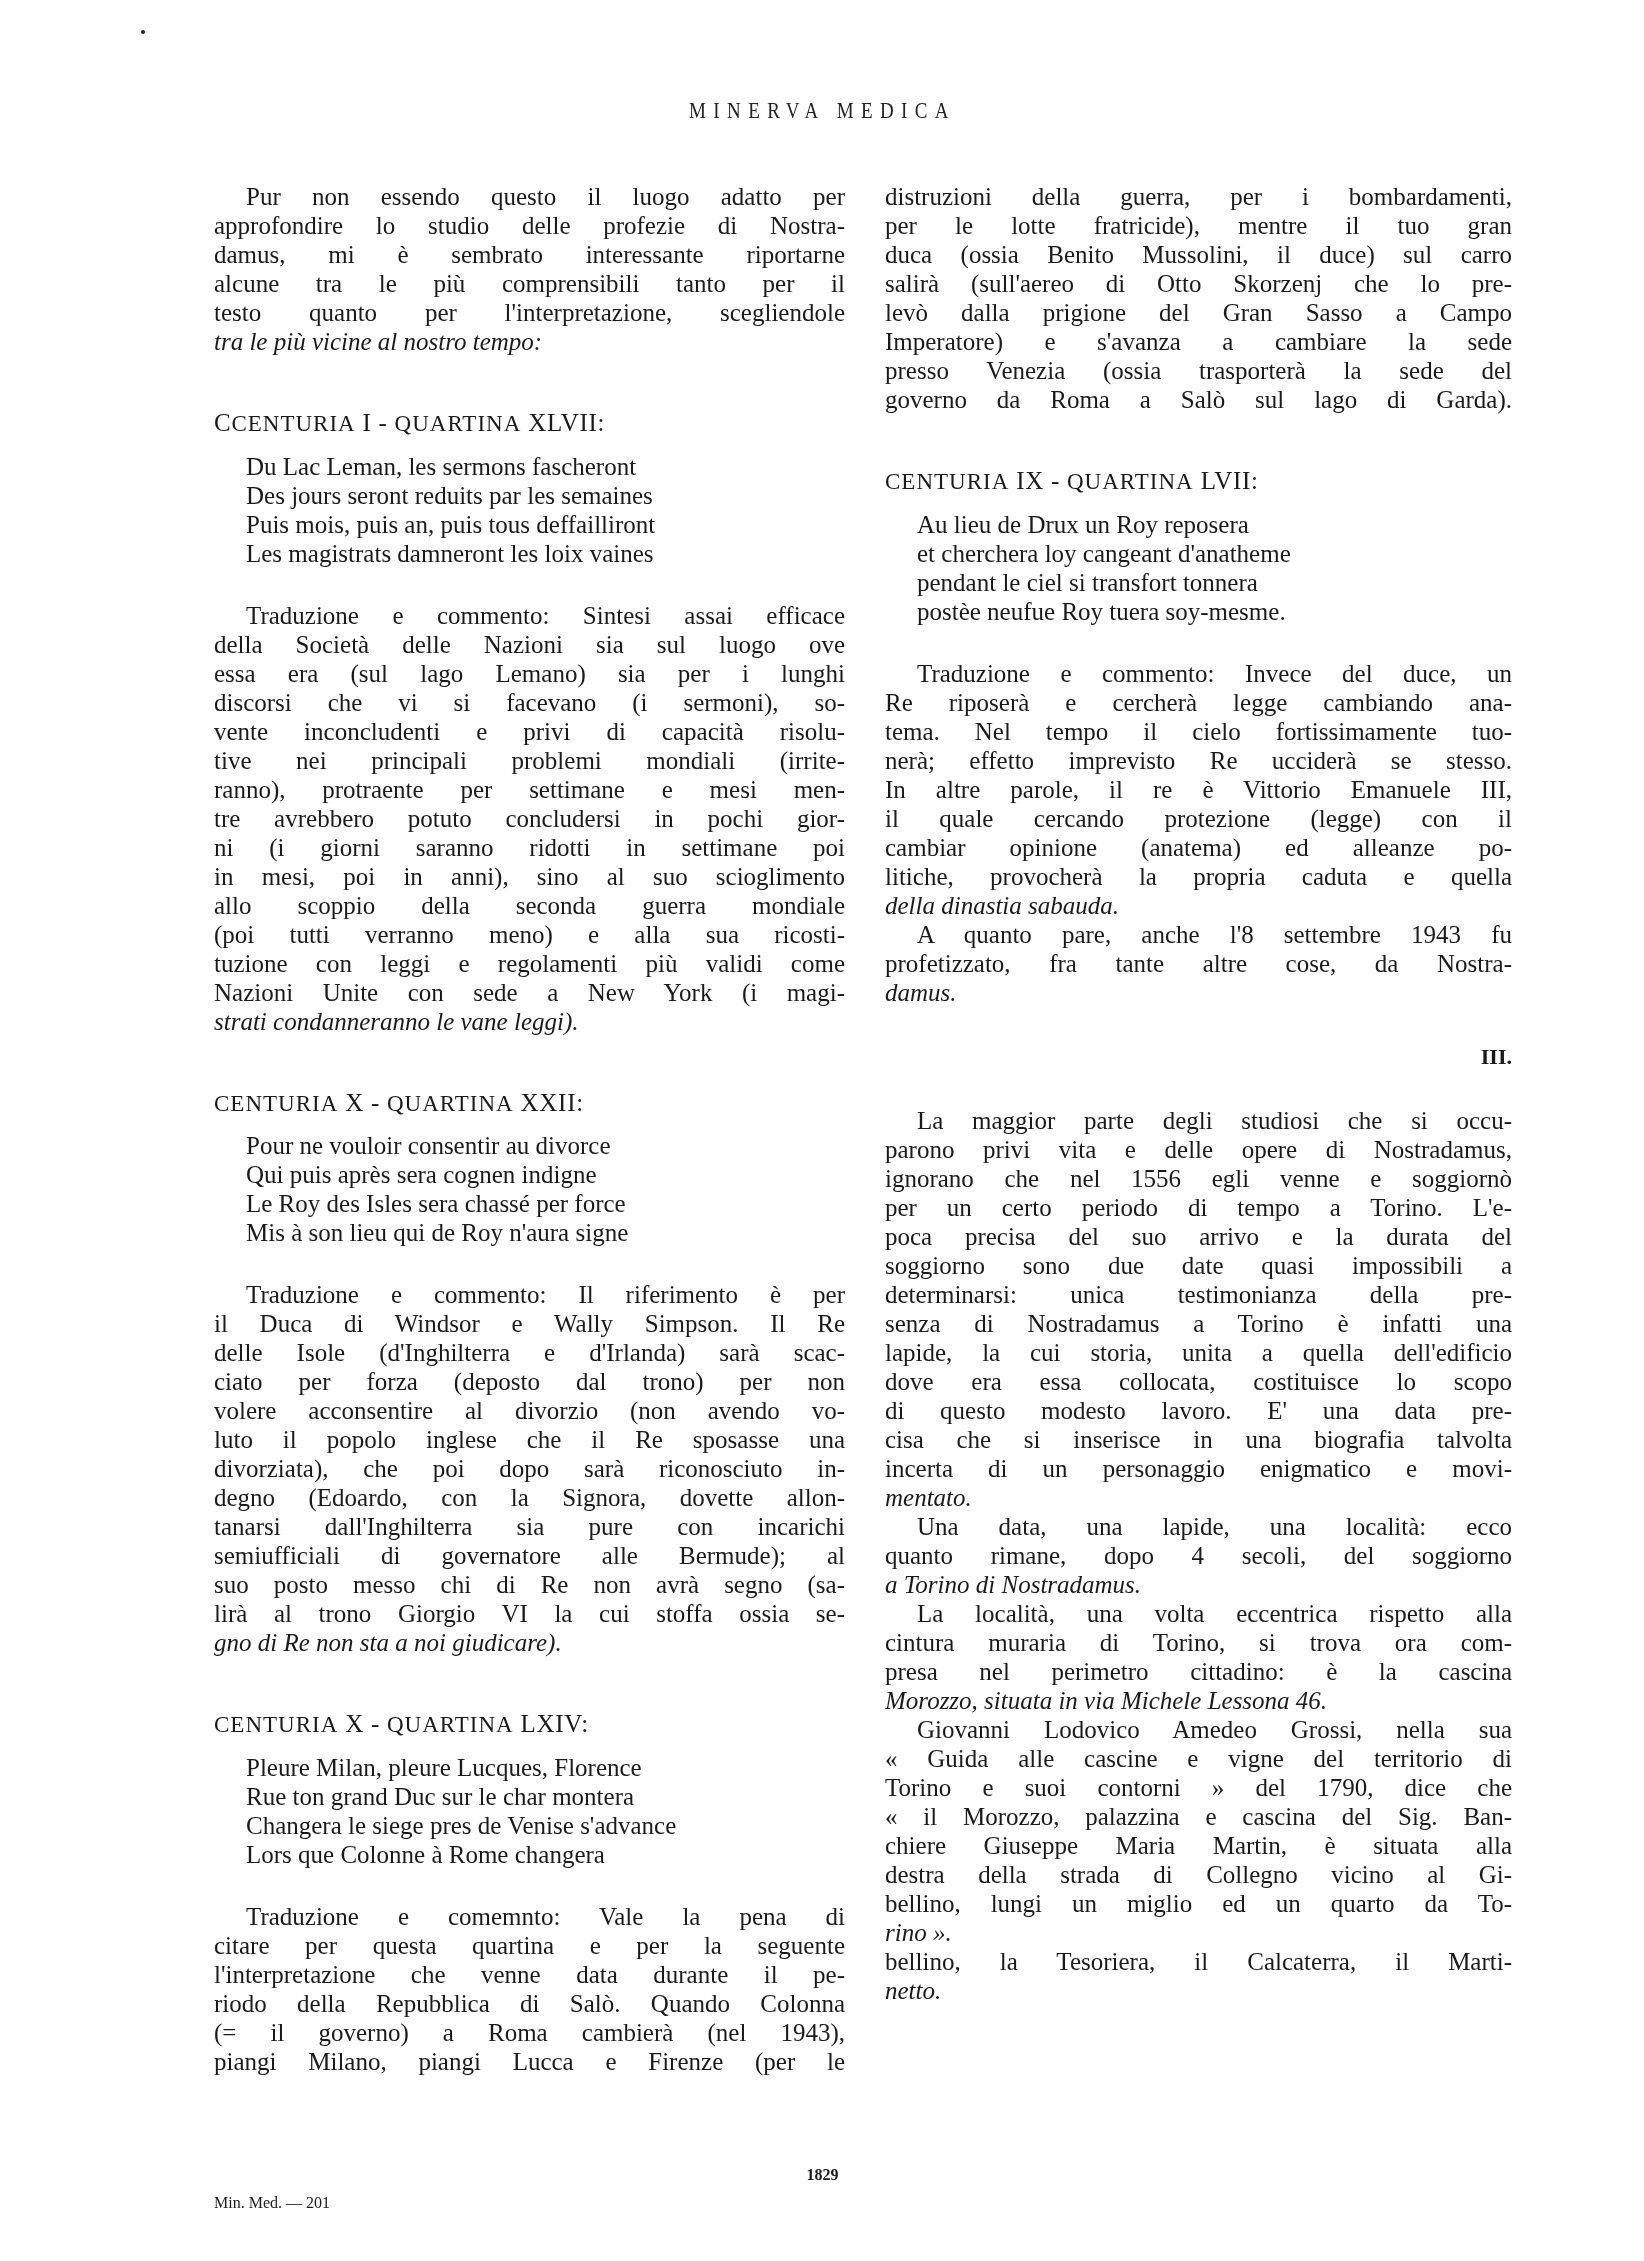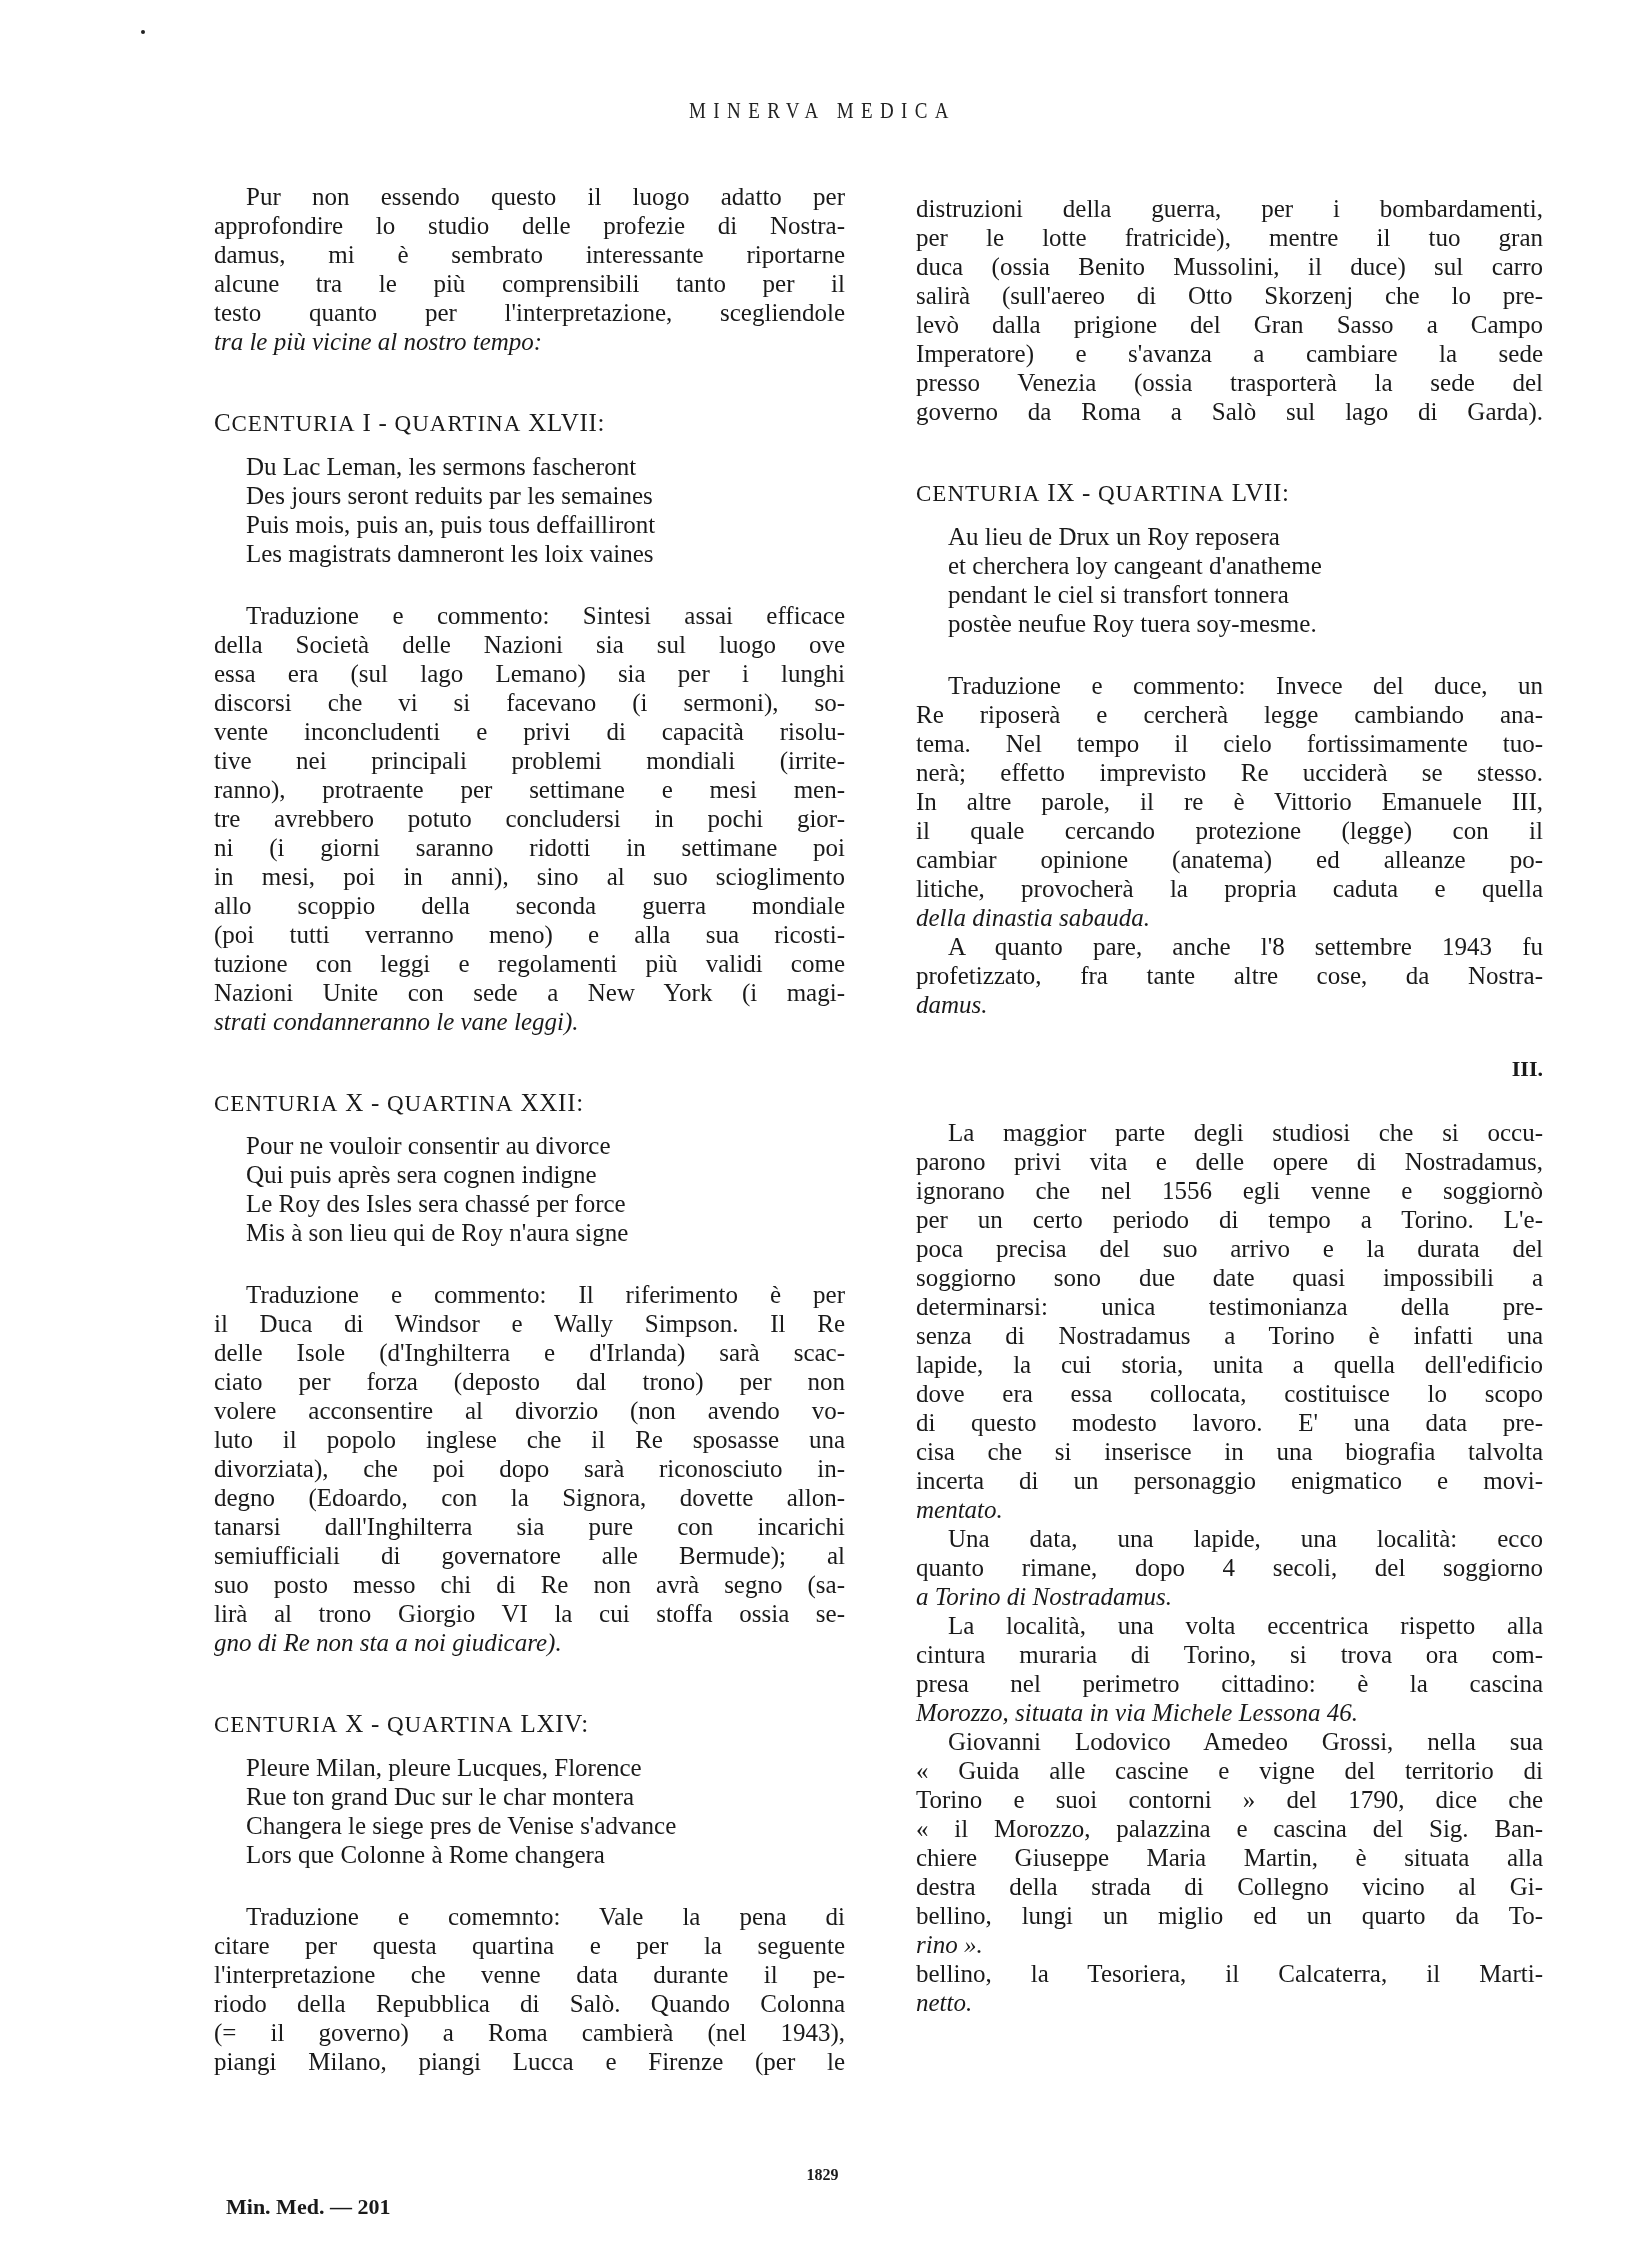--- a/index.html
+++ b/index.html
@@ -9,21 +9,21 @@
     color: #1a1a1a;
   }
   .stray-dot { position: absolute; left: 141px; top: 30px; width: 4px; height: 4px; border-radius: 50%; background: #222; }
   .running-head {
     position: absolute; top: 99px; left: 0; width: 100%;
     text-align: center; font-size: 19px; letter-spacing: 7.4px; color: #222;
     transform: scaleY(1.25);
   }
   .col { position: absolute; top: 182px; }
   .col-left { left: 214px; width: 631px; }
-  .col-right { left: 916px; width: 627px; margin-top: 12px; }
+  .col-right { left: 885px; width: 627px; }
   .line {
     font-size: 25px; line-height: 29px; height: 29px;
     text-align: justify; text-align-last: justify; white-space: nowrap;
     overflow: visible;
   }
   .line.last { text-align-last: left; font-style: italic; }
   .line.indent { padding-left: 32px; }
   .line.verse { padding-left: 32px; text-align: left; text-align-last: left; }
   .gap-s { height: 14.7px; }
   .gap-m { height: 33px; }
@@ -31,21 +31,21 @@
   .heading {
     font-size: 25px; line-height: 29px; height: 29px; letter-spacing: 0.7px;
     white-space: nowrap;
   }
   .sc { font-size: 23px; letter-spacing: 1px; }
   .it { }
   .section-num {
     font-size: 22px; font-weight: bold; text-align: right; line-height: 33px; height: 33px;
   }
   .footer-page { position: absolute; top: 2166px; left: 0; width: 100%; text-align: center; font-size: 16px; font-weight: bold; }
-  .footer-ref { position: absolute; top: 2194px; left: 226px; font-size: 22px; font-weight: bold; }
+  .footer-ref { position: absolute; top: 2194px; left: 214px; font-size: 16px; font-weight: normal; }
 </style>
 </head>
 <body>
 
 <div class="stray-dot"></div>
 <div class="running-head">MINERVA MEDICA</div>
 
 <div class="col col-left">
   <div>
     <div class="line indent">Pur non essendo questo il luogo adatto per</div>

